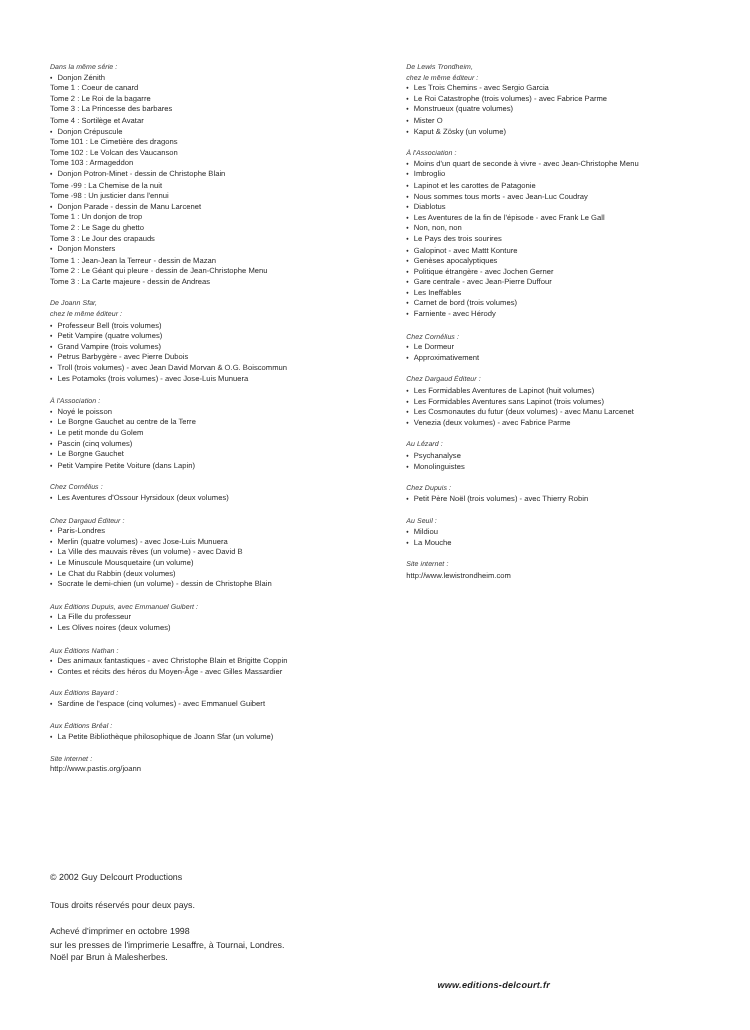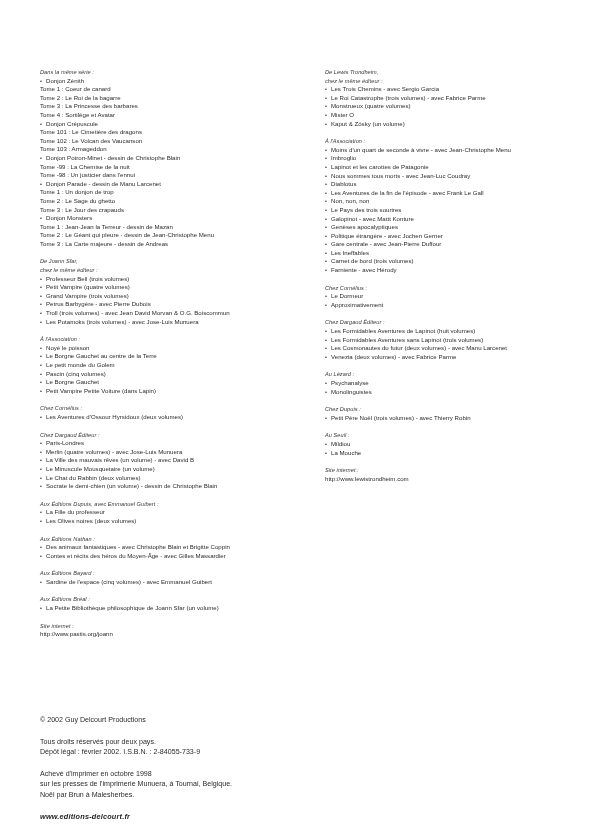--- a/index.html
+++ b/index.html
@@ -11,21 +11,20 @@
     width: 600px;
     height: 824px;
     position: relative;
     font-family: "Liberation Sans", sans-serif;
     color: #2b2b2b;
     overflow: hidden;
   }
   .page {
     position: absolute;
     inset: 0;
-    margin-top: 18px;
   }
   .columns {
     position: absolute;
     left: 40px;
     top: 50px;
     width: 520px;
   }
   .col {
     position: absolute;
     top: 0;
@@ -71,21 +70,21 @@
     white-space: nowrap;
   }
 
   .colophon {
     position: absolute;
     left: 40px;
     top: 697px;
     width: 400px;
   }
   .colophon .para { margin-bottom: 11px; }
-  .colophon .para:last-child { margin-bottom: 0; }
+  .colophon .para:last-child { margin-bottom: 0; text-align: right; }
   .colophon .line {
     font-size: 7.1px;
     line-height: 10.6px;
     color: #2b2b2b;
     white-space: nowrap;
   }
   .colophon .site {
     font-size: 7.3px;
     line-height: 10.6px;
     font-style: italic;
@@ -240,25 +239,24 @@
         </div>
       </div>
   </div>
 
   <div class="colophon">
     <div class="para">
       <div class="line">© 2002 Guy Delcourt Productions</div>
     </div>
     <div class="para">
       <div class="line">Tous droits réservés pour deux pays.</div>
-      <div class="line">Dépôt légal : février 2002. I.S.B.N. : 2-84055-733-9</div>
     </div>
     <div class="para">
       <div class="line">Achevé d'imprimer en octobre 1998</div>
-      <div class="line">sur les presses de l'imprimerie Munuera, à Tournai, Belgique.</div>
+      <div class="line">sur les presses de l'imprimerie Lesaffre, à Tournai, Londres.</div>
       <div class="line">Noël par Brun à Malesherbes.</div>
     </div>
     <div class="para">
       <div class="site">www.editions-delcourt.fr</div>
     </div>
   </div>
 
 </div>
 
 </body></html>

